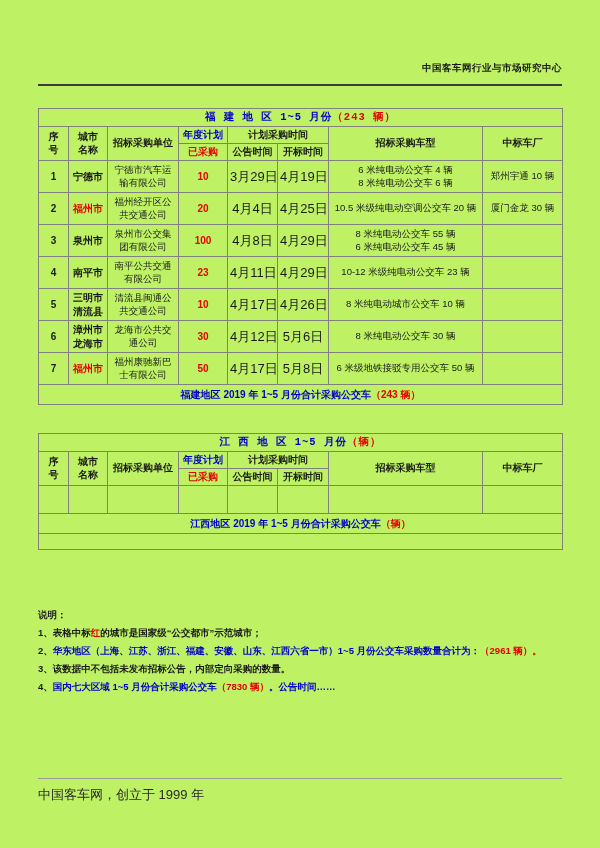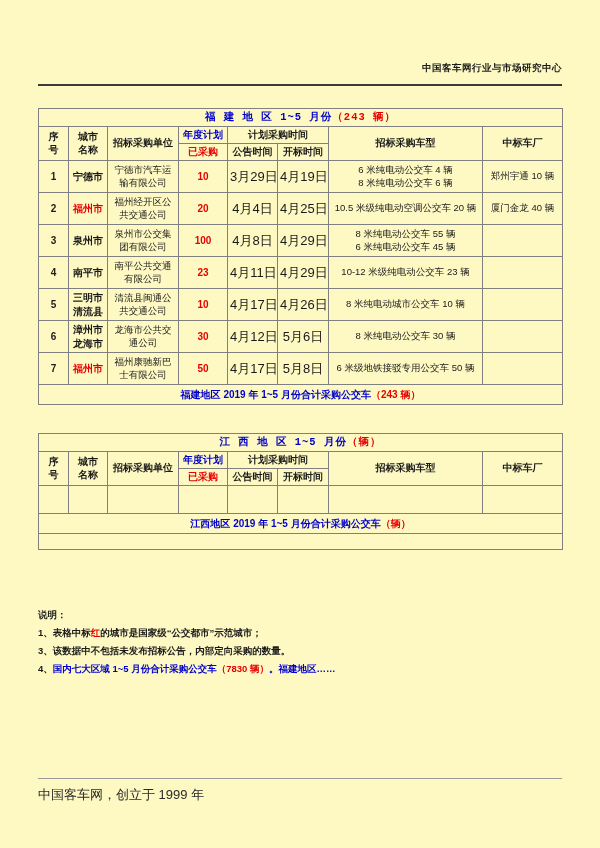--- a/index.html
+++ b/index.html
@@ -1,19 +1,19 @@
 <!DOCTYPE html>
 <html><head>
 <meta charset="utf-8">
 <style>
   * { margin:0; padding:0; box-sizing:border-box; }
   html,body { background:#e8e8e8; }
   body { font-family:"Liberation Sans","DejaVu Sans",sans-serif; }
   .page {
-    position:relative; width:600px; height:848px; background:#fef9c3;
+    position:relative; width:600px; height:848px; background:#bef264;
     margin:0 auto; overflow:hidden; color:#1a1a1a;
   }
   .org-header {
     position:absolute; top:62px; right:38px;
     font-size:9.5px; font-weight:bold; color:#1a1a1a; letter-spacing:0.5px;
   }
   .top-rule { position:absolute; top:84px; left:38px; width:524px; height:2px; background:#3c3c3c; }
 
   .tbl-wrap { position:absolute; left:38px; }
   .tbl-wrap.fujian { top:108px; }
@@ -122,21 +122,21 @@
             <td class="c-city red-text">
               <div>福州市</div>
             </td>
             <td class="c-unit">福州经开区公共交通公司</td>
             <td class="c-purchased">20</td>
             <td class="c-date">4月4日</td>
             <td class="c-date">4月25日</td>
             <td class="c-veh">
               <div>10.5 米级纯电动空调公交车 20 辆</div>
             </td>
-            <td class="c-winner">厦门金龙 40 辆</td>
+            <td class="c-winner">厦门金龙 30 辆</td>
           </tr>
           <tr>
             <td class="c-no">3</td>
             <td class="c-city">
               <div>泉州市</div>
             </td>
             <td class="c-unit">泉州市公交集团有限公司</td>
             <td class="c-purchased">100</td>
             <td class="c-date">4月8日</td>
             <td class="c-date">4月29日</td>
@@ -274,21 +274,22 @@
           <td colspan="8"></td>
         </tr>
       </tfoot>
     </table>
   </div>
 
   <div class="notes">
     <div class="notes-label">说明：</div>
     <div id="notes-list">
         <div class="note-line"><span class="seg-black">1、表格中标</span><span class="seg-red">红</span><span class="seg-black">的城市是国家级“公交都市”示范城市；</span></div>
+        <div class="note-line"><span class="seg-black">2、</span><span class="seg-blue">华东地区（上海、江苏、浙江、福建、安徽、山东、江西六省一市）1~5 月份公交车采购数量合计为：</span><span class="seg-red">（2961 辆）。</span></div>
         <div class="note-line"><span class="seg-black">3、该数据中不包括未发布招标公告，内部定向采购的数量。</span></div>
-        <div class="note-line"><span class="seg-black">4、</span><span class="seg-blue">国内七大区域 1~5 月份合计采购公交车</span><span class="seg-red">（7830 辆）</span><span class="seg-blue">。福建地区……</span></div>
+        <div class="note-line"><span class="seg-black">4、</span><span class="seg-blue">国内七大区域 1~5 月份合计采购公交车</span><span class="seg-red">（7830 辆）</span><span class="seg-blue">。公告时间……</span></div>
       </div>
   </div>
 
   <div class="bottom-rule"></div>
   <div class="site-footer">中国客车网，创立于 1999 年</div>
 
 </div>
 
 </body></html>

